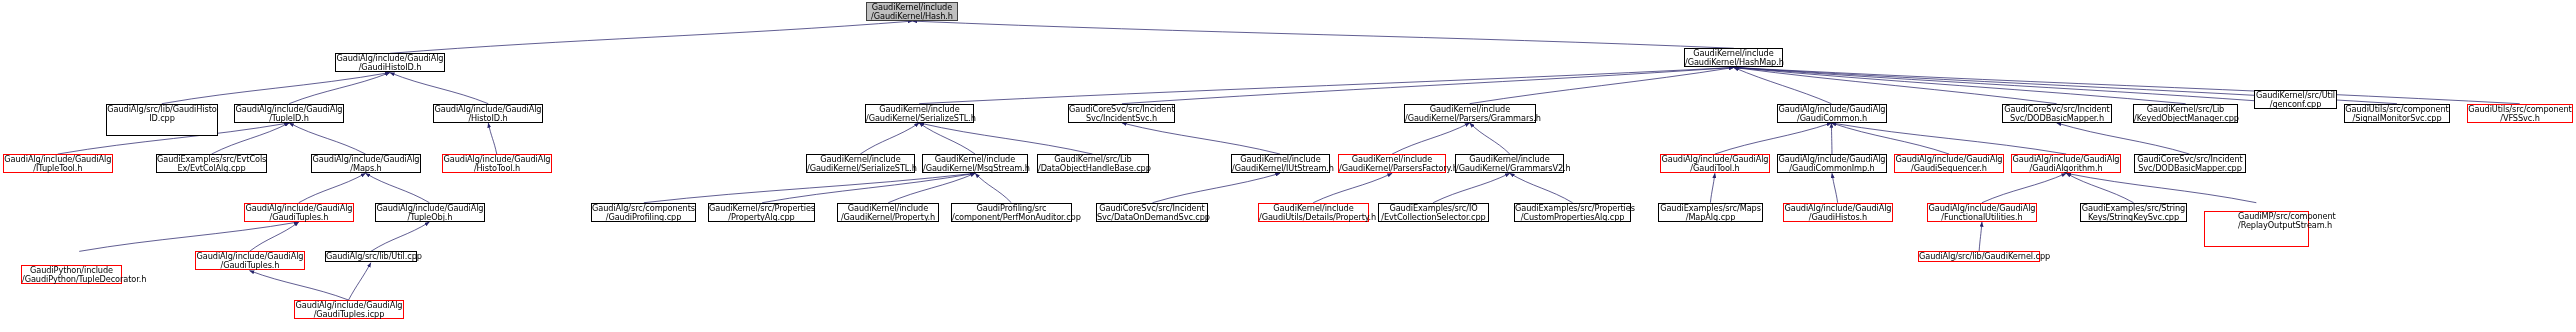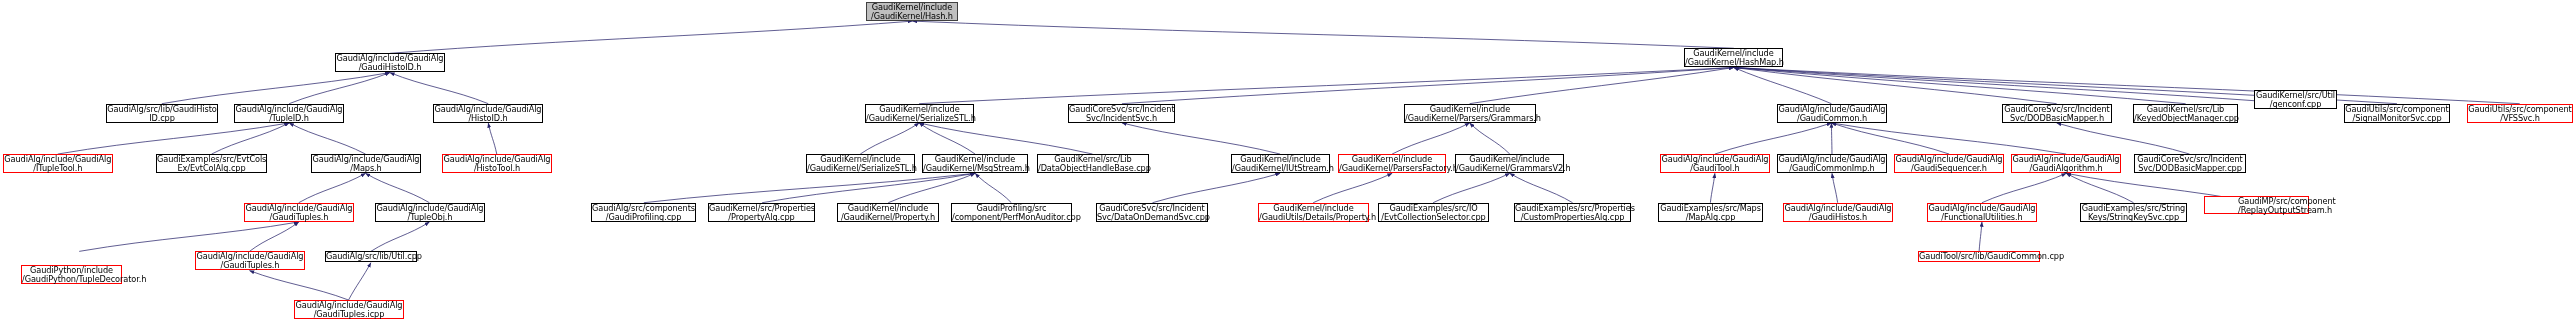--- a/index.html
+++ b/index.html
@@ -103,21 +103,21 @@
         <path d="M616,530 C629.825,504 641.675,490 655.5,464" fill="none" stroke="#27246b" stroke-width="1.3" marker-end="url(#arrow)"></path>
       </g>
   </svg>
   <div id="node-layer">
       <div class="node root" style="left: 866px; top: 1.7px; width: 92px; height: 19px;"><span>GaudiKernel/include
 /GaudiKernel/Hash.h</span></div>
       <div class="node" style="left: 335px; top: 53px; width: 110px; height: 19px;"><span>GaudiAlg/include/GaudiAlg
 /GaudiHistoID.h</span></div>
       <div class="node" style="left: 1684px; top: 48px; width: 99px; height: 19px;"><span>GaudiKernel/include
 /GaudiKernel/HashMap.h</span></div>
-      <div class="node" style="left: 106px; top: 104px; width: 112px; height: 19px;"><span>GaudiAlg/src/lib/GaudiHisto
+      <div class="node" style="left: 106px; top: 104px; width: 112px; height: 32px;"><span>GaudiAlg/src/lib/GaudiHisto
 ID.cpp</span></div>
       <div class="node" style="left: 234px; top: 104px; width: 110px; height: 19px;"><span>GaudiAlg/include/GaudiAlg
 /TupleID.h</span></div>
       <div class="node" style="left: 433px; top: 104px; width: 110px; height: 19px;"><span>GaudiAlg/include/GaudiAlg
 /HistoID.h</span></div>
       <div class="node" style="left: 865px; top: 104px; width: 109px; height: 19px;"><span>GaudiKernel/include
 /GaudiKernel/SerializeSTL.h</span></div>
       <div class="node" style="left: 1068px; top: 104px; width: 107px; height: 19px;"><span>GaudiCoreSvc/src/Incident
 Svc/IncidentSvc.h</span></div>
       <div class="node" style="left: 1404px; top: 104px; width: 132px; height: 19px;"><span>GaudiKernel/include
@@ -185,25 +185,25 @@
       <div class="node" style="left: 1514px; top: 203px; width: 117px; height: 19px;"><span>GaudiExamples/src/Properties
 /CustomPropertiesAlg.cpp</span></div>
       <div class="node" style="left: 1658px; top: 203px; width: 105px; height: 19px;"><span>GaudiExamples/src/Maps
 /MapAlg.cpp</span></div>
       <div class="node red" style="left: 1783px; top: 203px; width: 110px; height: 19px;"><span>GaudiAlg/include/GaudiAlg
 /GaudiHistos.h</span></div>
       <div class="node red" style="left: 1927px; top: 203px; width: 110px; height: 19px;"><span>GaudiAlg/include/GaudiAlg
 /FunctionalUtilities.h</span></div>
       <div class="node" style="left: 2080px; top: 203px; width: 107px; height: 19px;"><span>GaudiExamples/src/String
 Keys/StringKeySvc.cpp</span></div>
-      <div class="node red" style="left: 2204px; top: 196px; width: 105px; height: 18px; padding-left: 33px;"><span>GaudiMP/src/component
+      <div class="node red" style="left: 2204px; top: 211px; width: 105px; height: 36px; padding-left: 33px;"><span>GaudiMP/src/component
 /ReplayOutputStream.h</span></div>
       <div class="node red" style="left: 21px; top: 265px; width: 101px; height: 19px;"><span>GaudiPython/include
 /GaudiPython/TupleDecorator.h</span></div>
       <div class="node red" style="left: 195px; top: 251px; width: 110px; height: 19px;"><span>GaudiAlg/include/GaudiAlg
 /GaudiTuples.h</span></div>
       <div class="node" style="left: 325px; top: 251px; width: 92px; height: 11.3px;"><span>GaudiAlg/src/lib/Util.cpp</span></div>
-      <div class="node red" style="left: 1918px; top: 251px; width: 122px; height: 11.3px;"><span>GaudiTool/src/lib/GaudiCommon.cpp</span></div>
+      <div class="node red" style="left: 1918px; top: 251px; width: 122px; height: 11.3px;"><span>GaudiAlg/src/lib/GaudiKernel.cpp</span></div>
       <div class="node red" style="left: 294px; top: 300px; width: 110px; height: 19px;"><span>GaudiAlg/include/GaudiAlg
 /GaudiTuples.icpp</span></div>
     </div>
 </div>
 
 
 </body></html>

